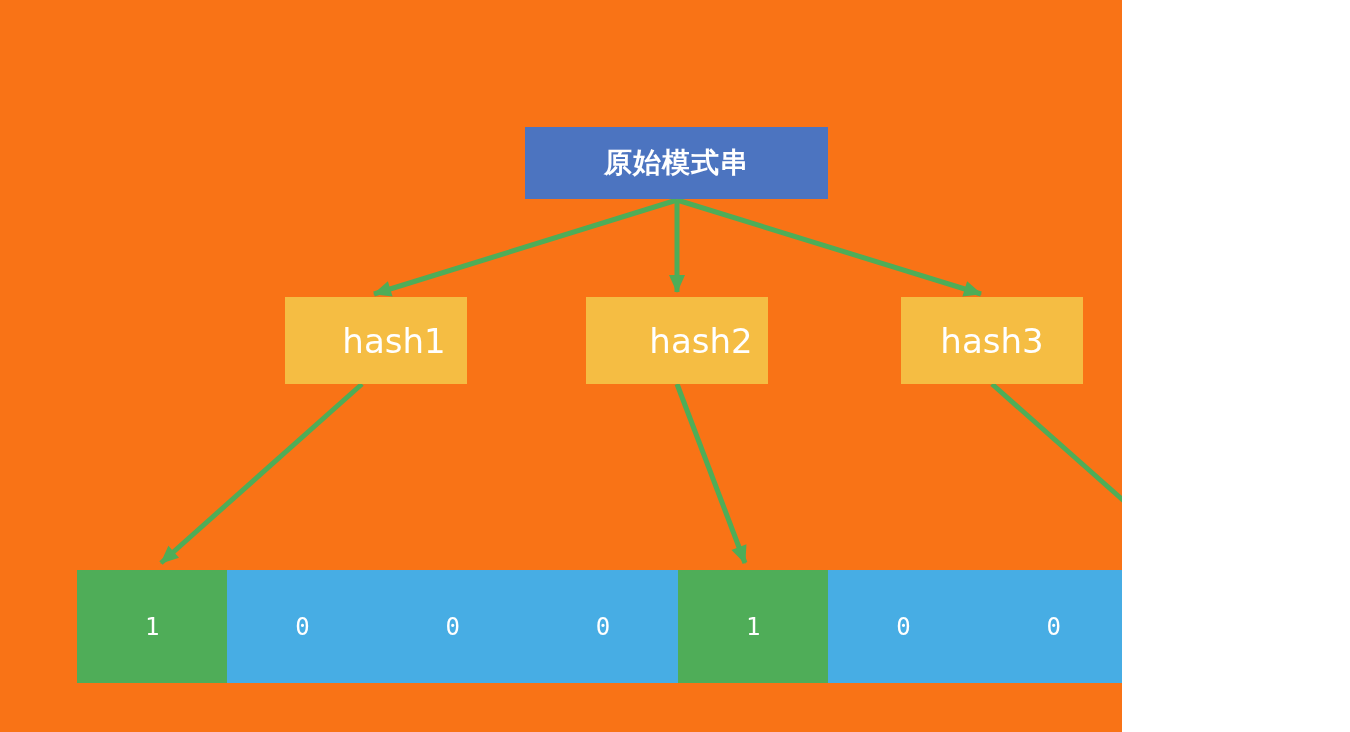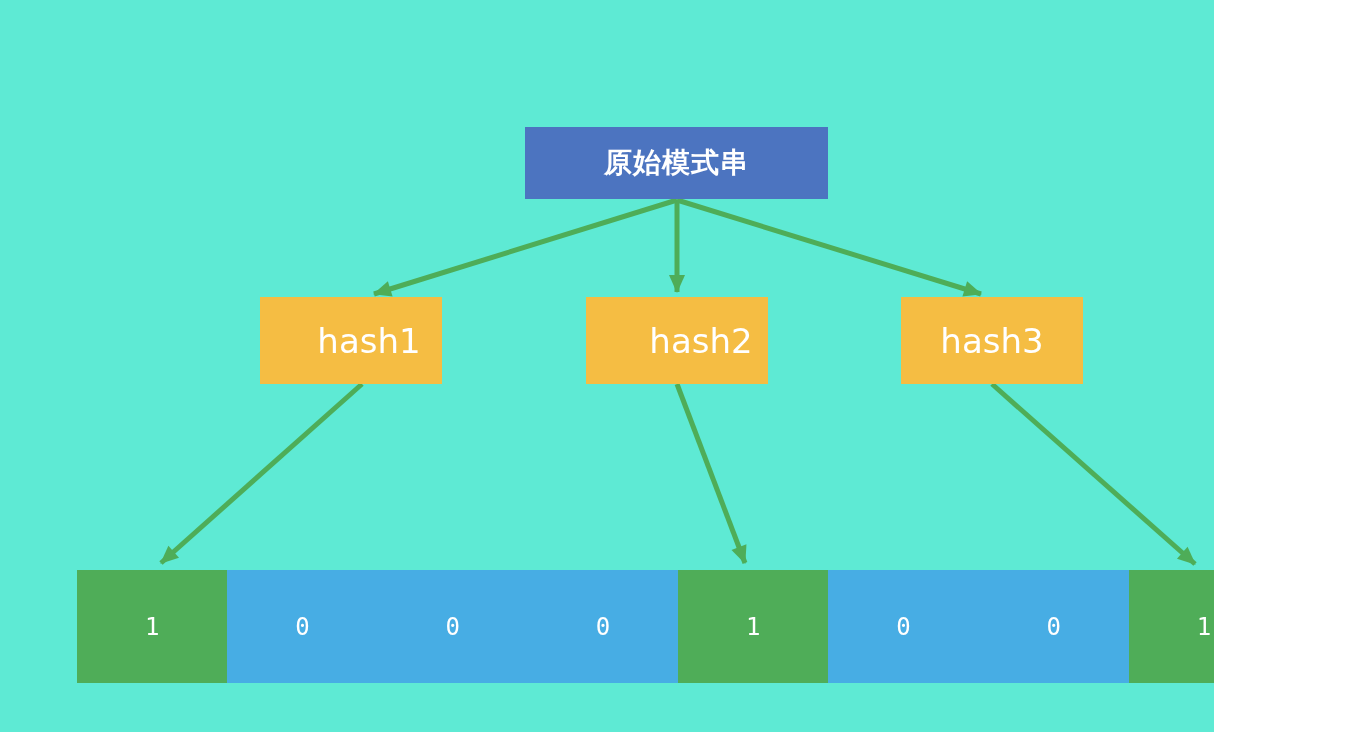--- a/index.html
+++ b/index.html
@@ -3,23 +3,23 @@
 <meta charset="utf-8">
 <style>
   html, body {
     margin: 0;
     padding: 0;
     background: #ffffff;
     font-family: "DejaVu Sans", "Liberation Sans", sans-serif;
   }
   .canvas {
     position: relative;
-    width: 1214px;
+    width: 1122px;
     height: 732px;
-    background: #5eead4;
+    background: #f97316;
     overflow: hidden;
   }
   .arrows-layer {
     position: absolute;
     left: 0; top: 0;
     width: 1350px; height: 732px;
     pointer-events: none;
   }
   .arrows-layer line {
     stroke: var(--arrow, #4EAD58);
@@ -43,21 +43,21 @@
     font-weight: 700;
     letter-spacing: 1px;
   }
   .hash-node {
     top: 297px;
     width: 182px; height: 87px;
     background: var(--hash-box, #F5BD43);
     font-size: 34px;
     font-weight: 400;
   }
-  .hash-node.h1 { left: 260px; padding-left: 36px; }
+  .hash-node.h1 { left: 285px; padding-left: 36px; }
   .hash-node.h2 { left: 586px; padding-left: 48px; }
   .hash-node.h3 { left: 901px; justify-content: center; }
 
   .bit-array {
     position: absolute;
     left: 77px; top: 570px;
     width: 1202px; height: 113px;
     display: flex;
   }
   .bit-cell {

